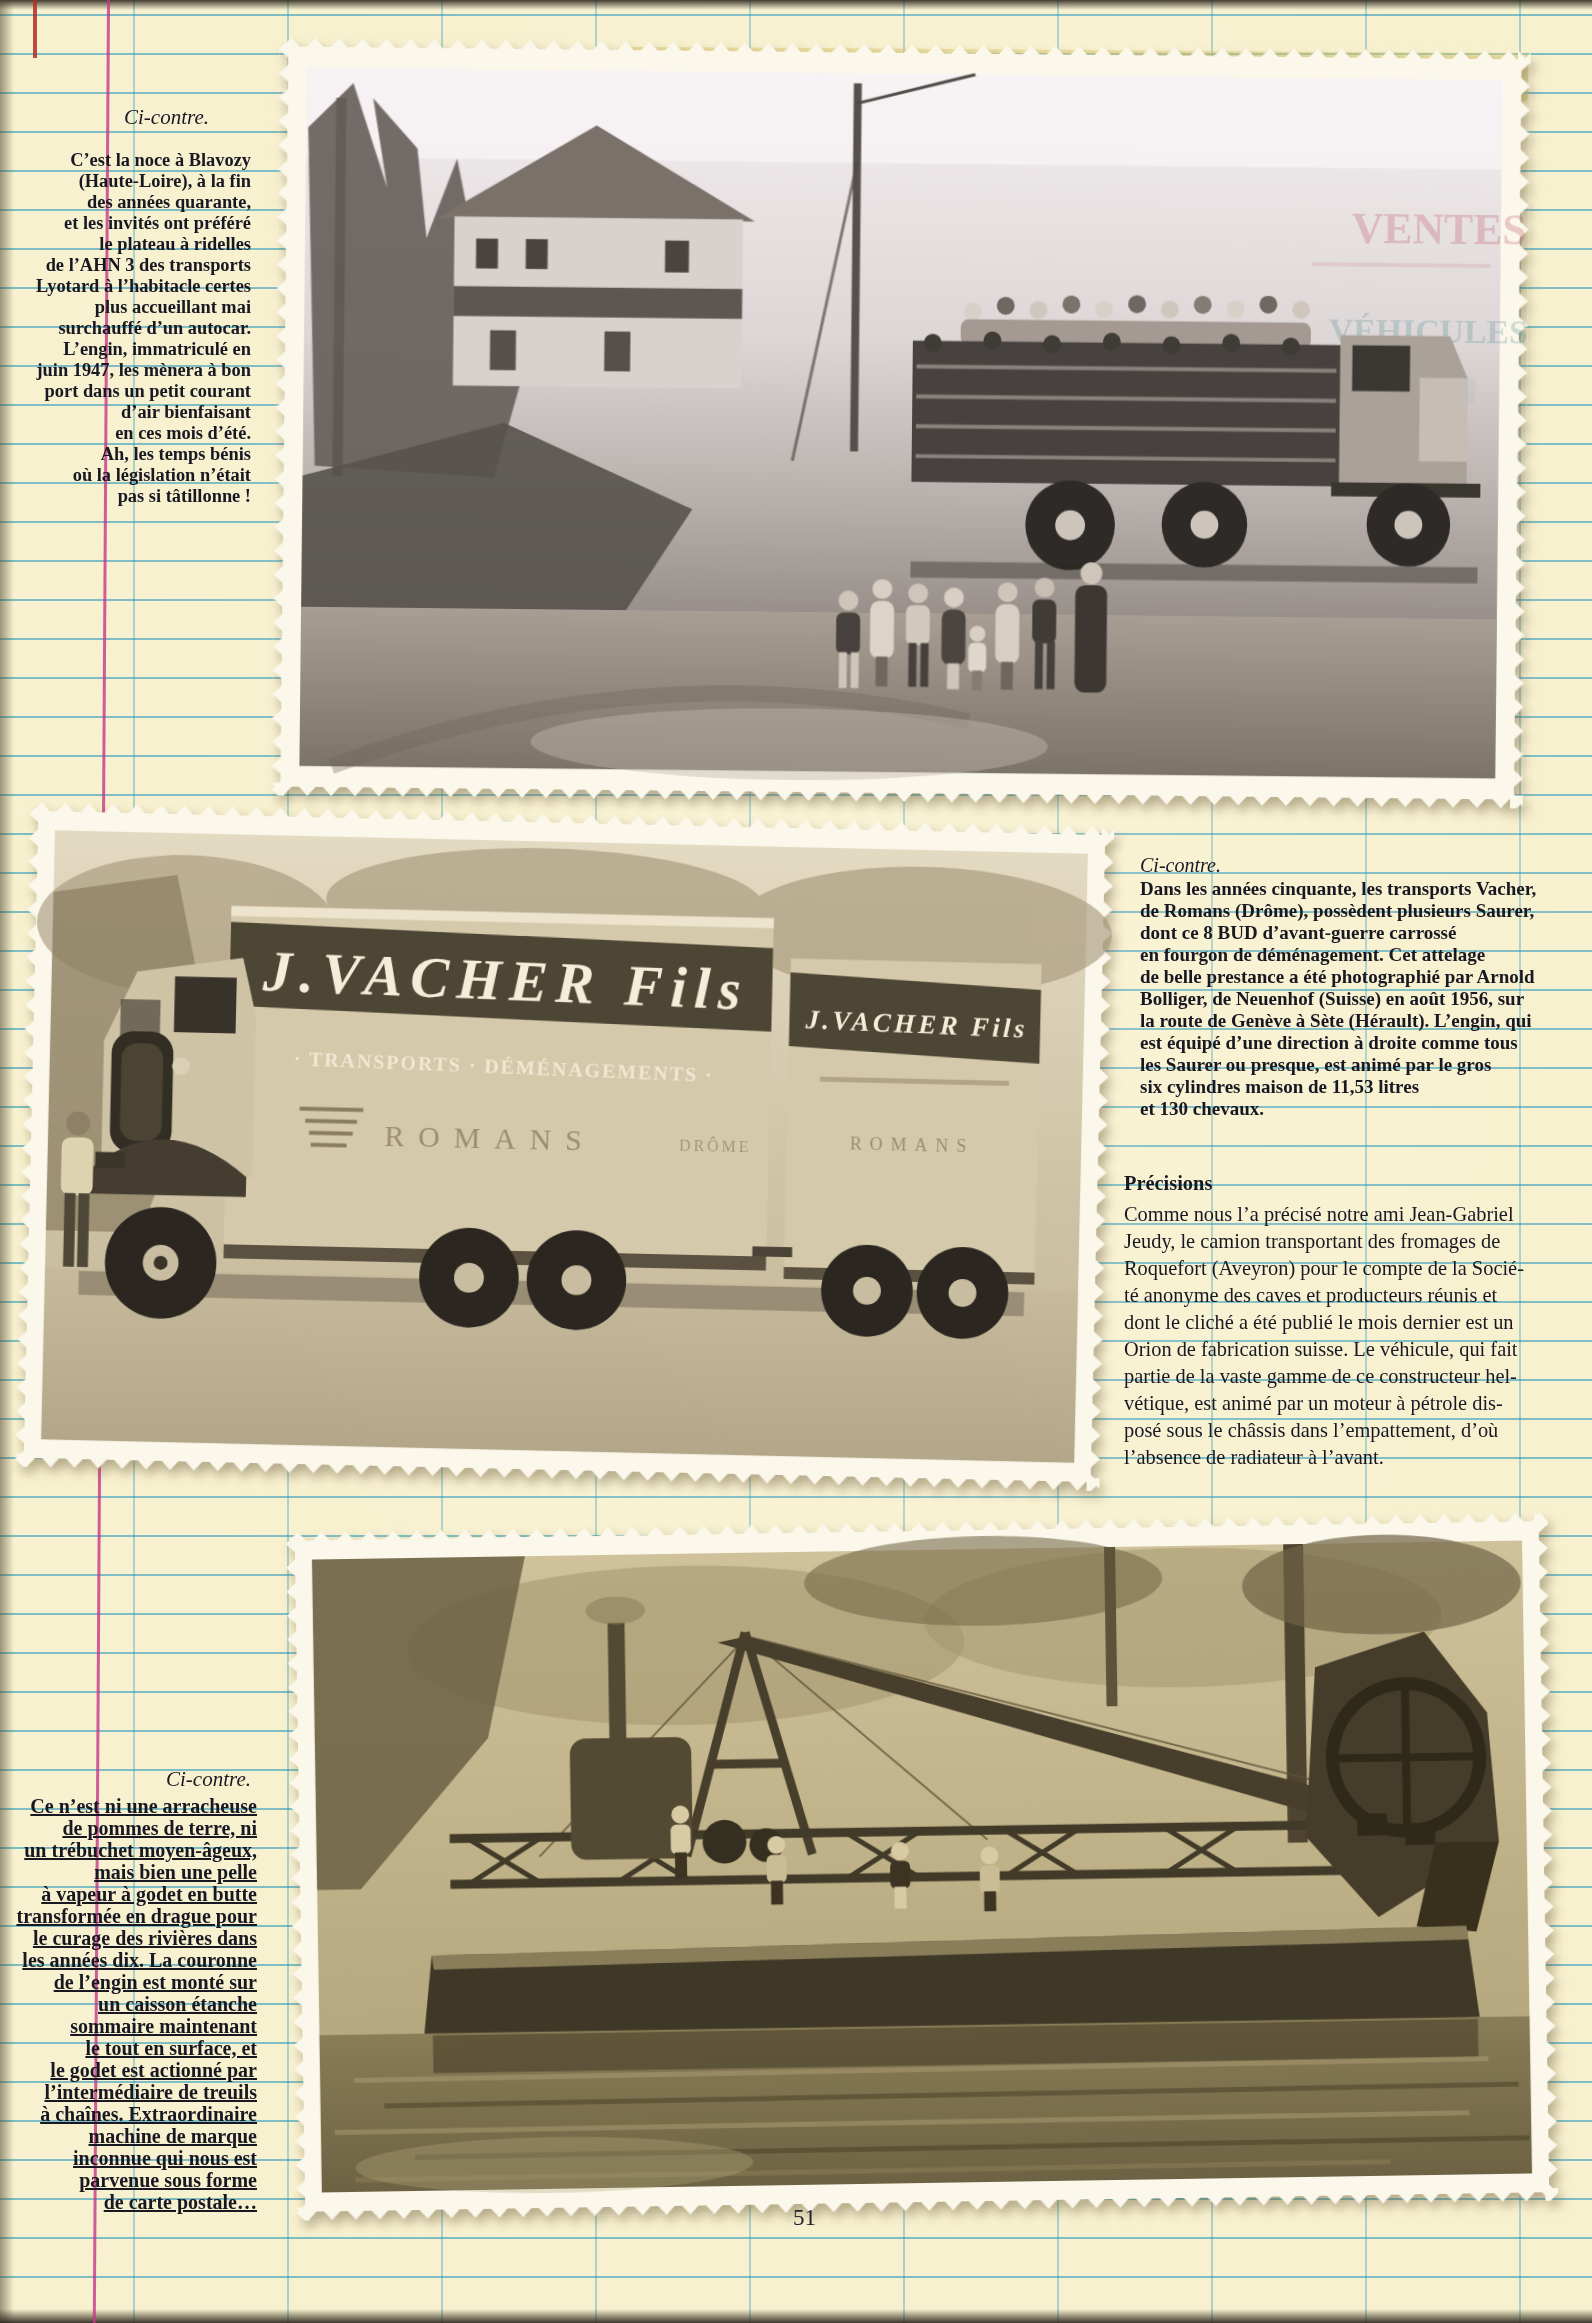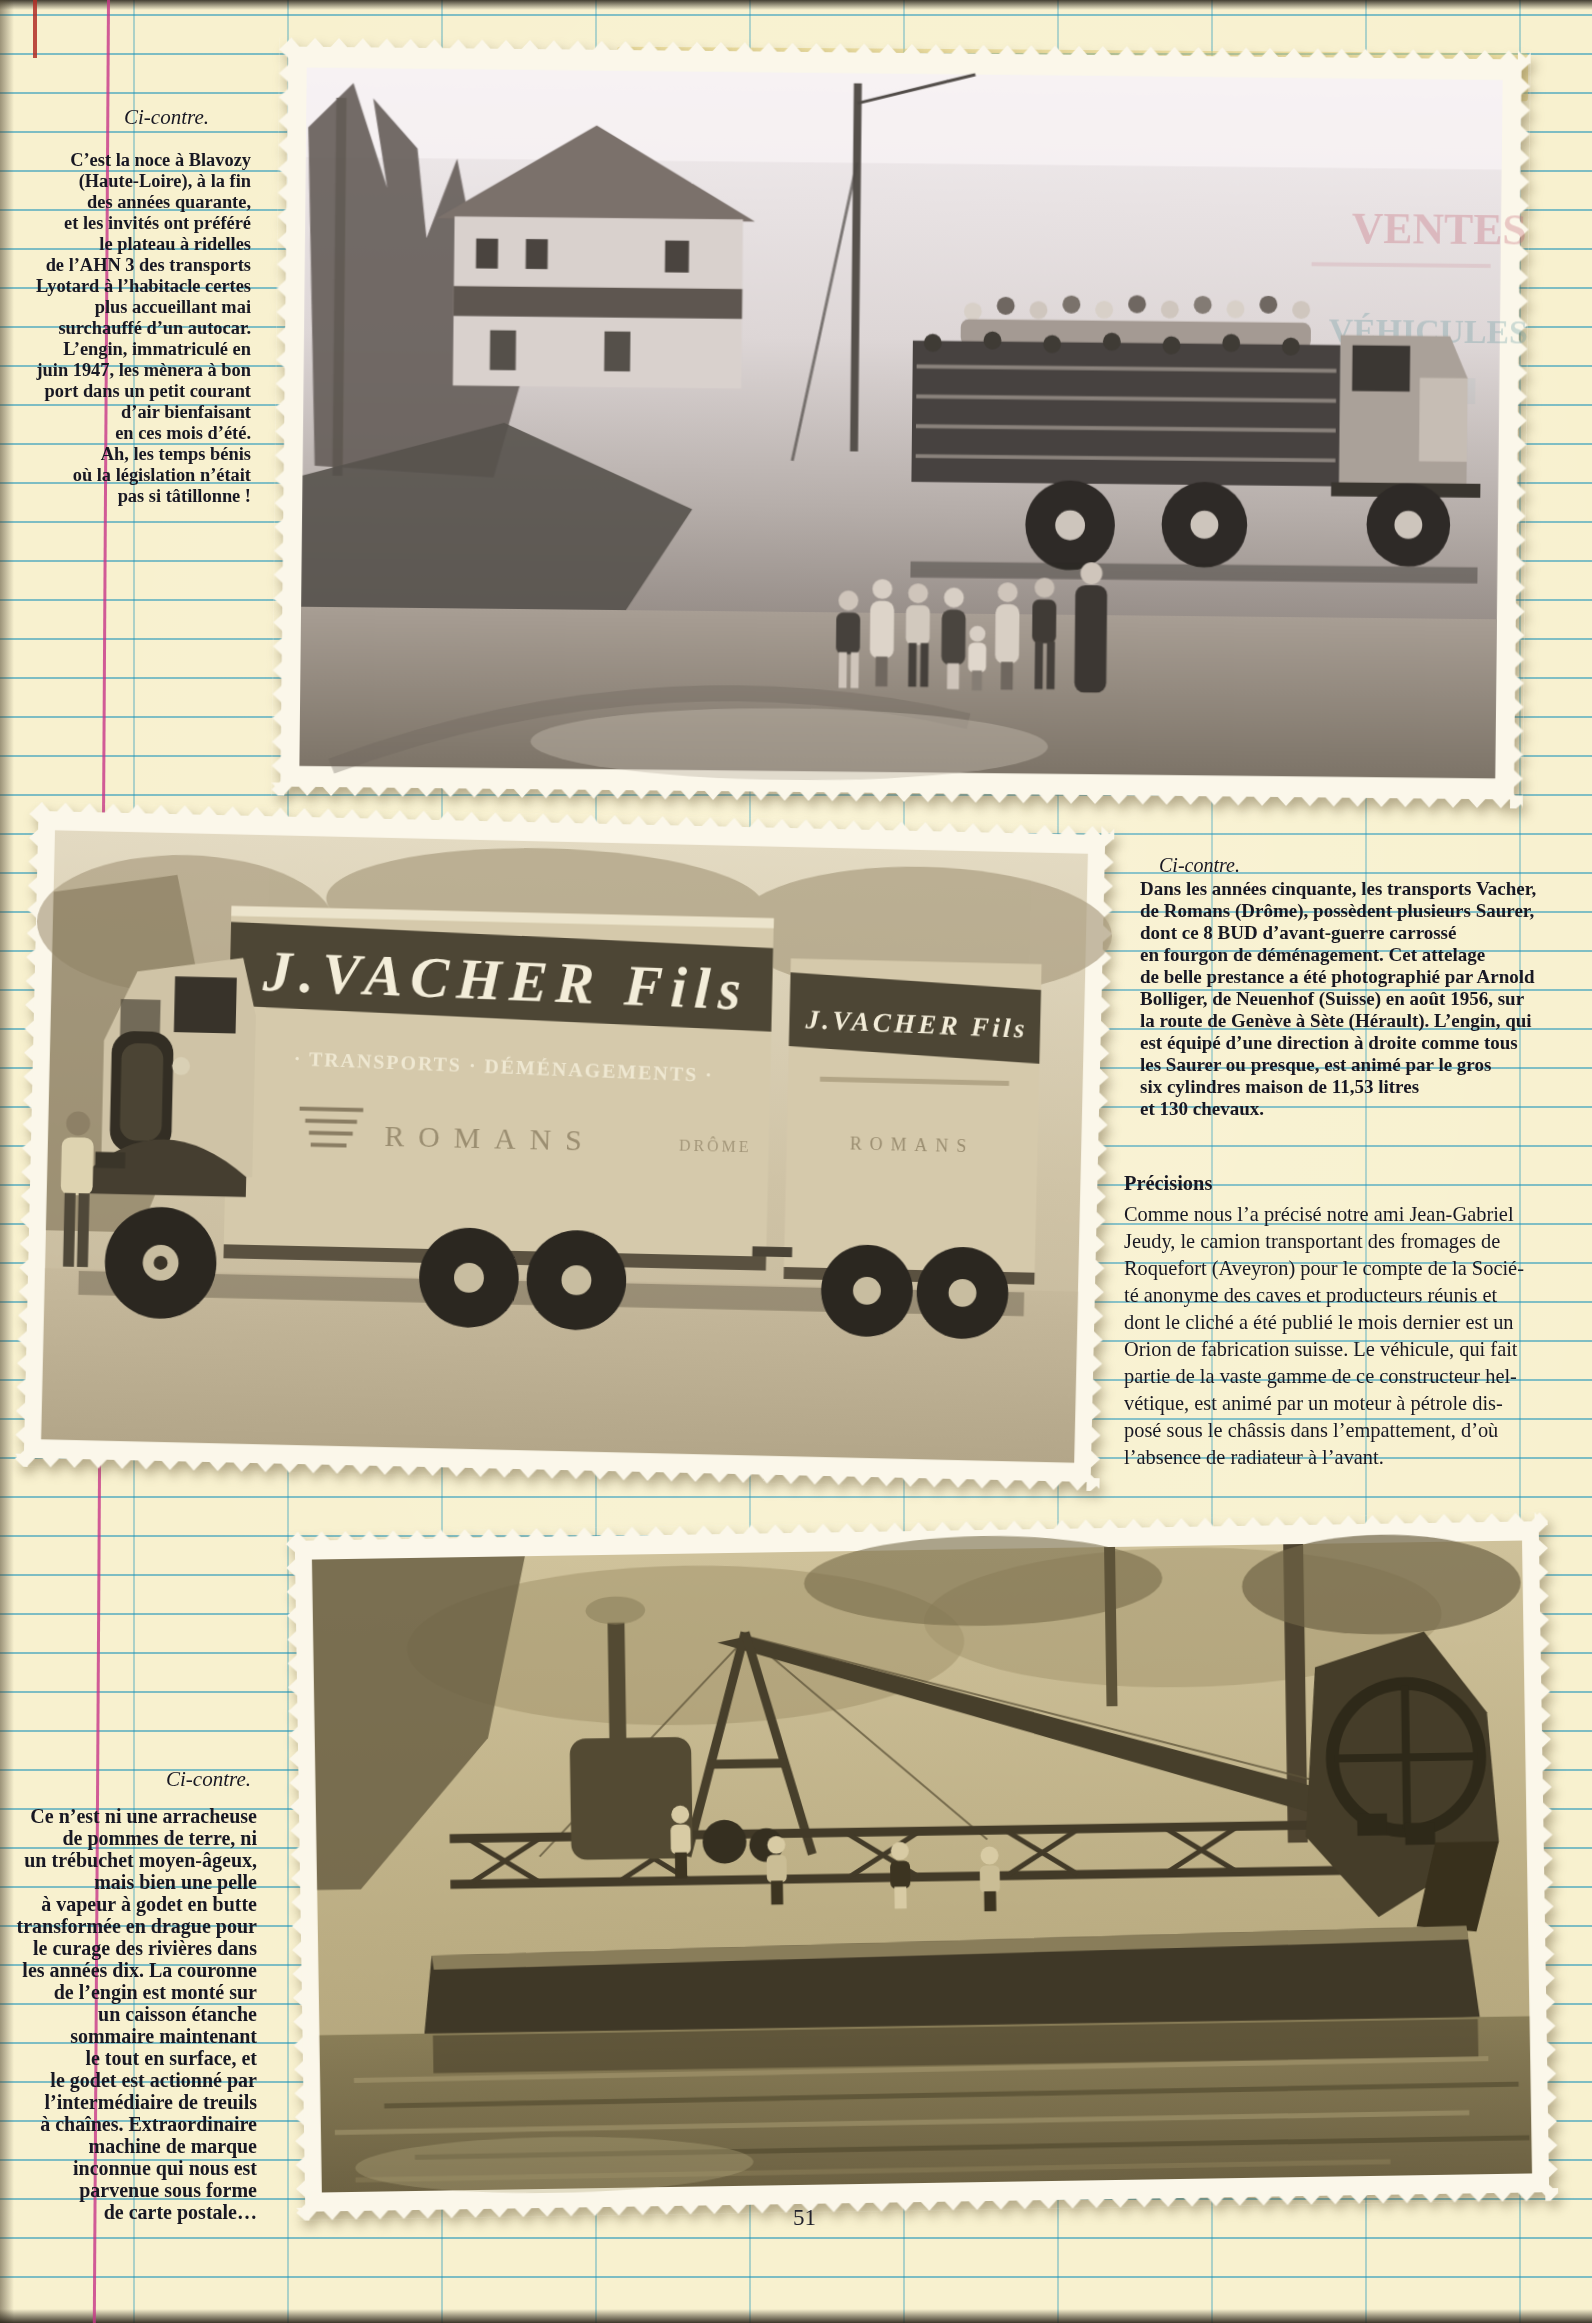--- a/index.html
+++ b/index.html
@@ -26,39 +26,39 @@
   .yellow-band{position:absolute;left:617px;top:50px;width:911px;height:48px;
     background:rgba(226,205,120,0.55);transform:rotate(0.4deg);border-radius:3px;}
 
   .photo{position:absolute;filter:drop-shadow(4px 7px 6px rgba(100,85,50,0.45));}
   #photo1{left:275px;top:44px;transform:rotate(0.6deg);}
   #photo2{left:22px;top:814px;transform:rotate(1.3deg);}
   #photo3{left:291px;top:1522px;transform:rotate(-0.9deg);}
   svg text{font-family:"Liberation Serif", serif;}
 
   .caption{position:absolute;}
-  .caption .lbl{font-style:italic;font-weight:normal;padding-left:19px;}
+  .caption .lbl{font-style:italic;font-weight:normal;}
   .caption .body{font-weight:bold;white-space:pre-line;}
 
   #cap-top{left:10px;top:105px;width:241px;text-align:right;}
   #cap-top .lbl{font-size:21px;padding-right:42px;}
   #cap-top .body{font-size:18.4px;line-height:21px;margin-top:20px;}
 
   #cap-mid{left:1140px;top:854px;width:468px;text-align:left;}
   #cap-mid .lbl{font-size:20px;}
   #cap-mid .body{font-size:19px;line-height:22px;margin-top:1px;}
 
   #precisions{left:1124px;top:1172px;width:474px;}
   #precisions .ttl{font-size:20.4px;font-weight:bold;}
   #precisions .body{font-size:20.4px;font-weight:normal;line-height:27px;
     white-space:pre-line;margin-top:6px;}
 
   #cap-bot{left:6px;top:1767px;width:251px;text-align:right;}
   #cap-bot .lbl{font-size:21px;padding-right:6px;}
-  #cap-bot .body{font-size:20px;line-height:22px;margin-top:13px;}
+  #cap-bot .body{font-size:20px;line-height:22px;margin-top:3px;text-decoration:underline;}
 
   .pagenum{position:absolute;left:697px;top:2205px;width:119px;text-align:right;
     font-size:23px;color:#22222c;}
 </style>
 </head>
 <body>
 
 <div class="page">
 
   <div class="edge-top"></div>

